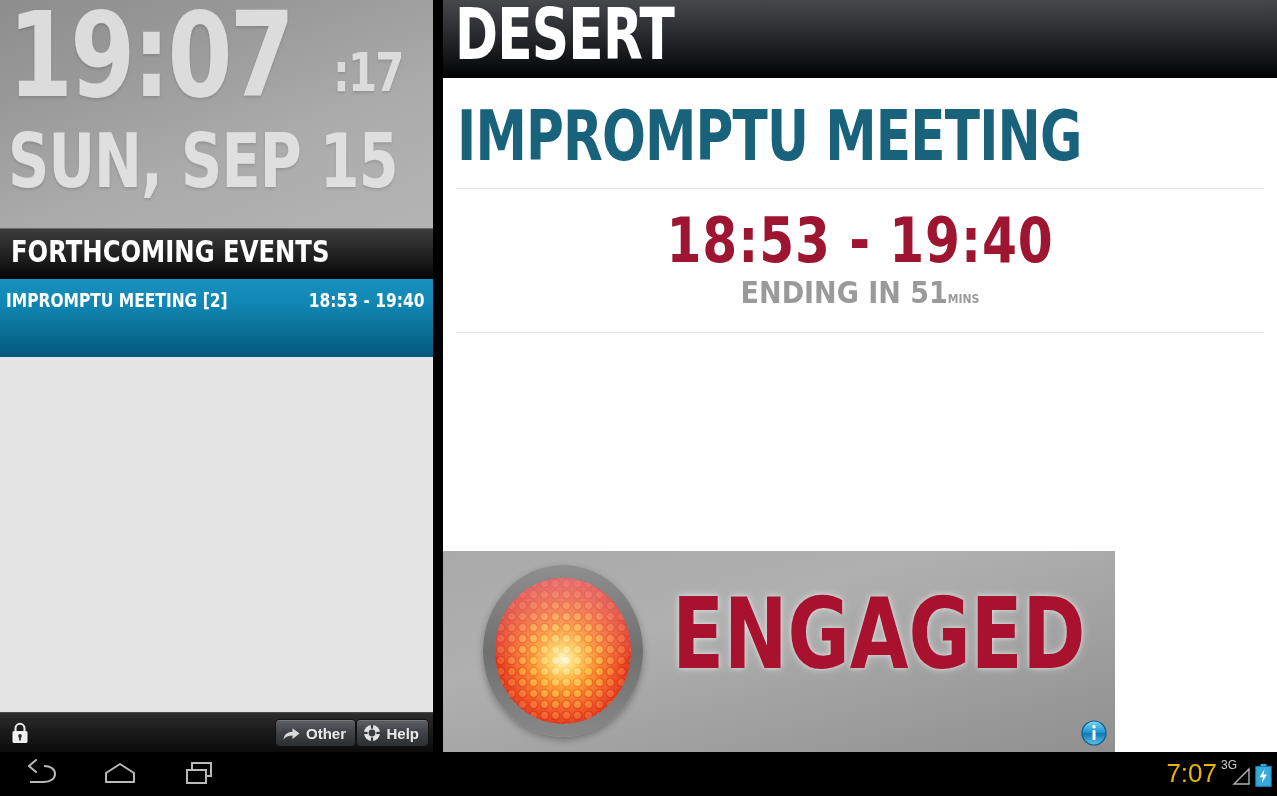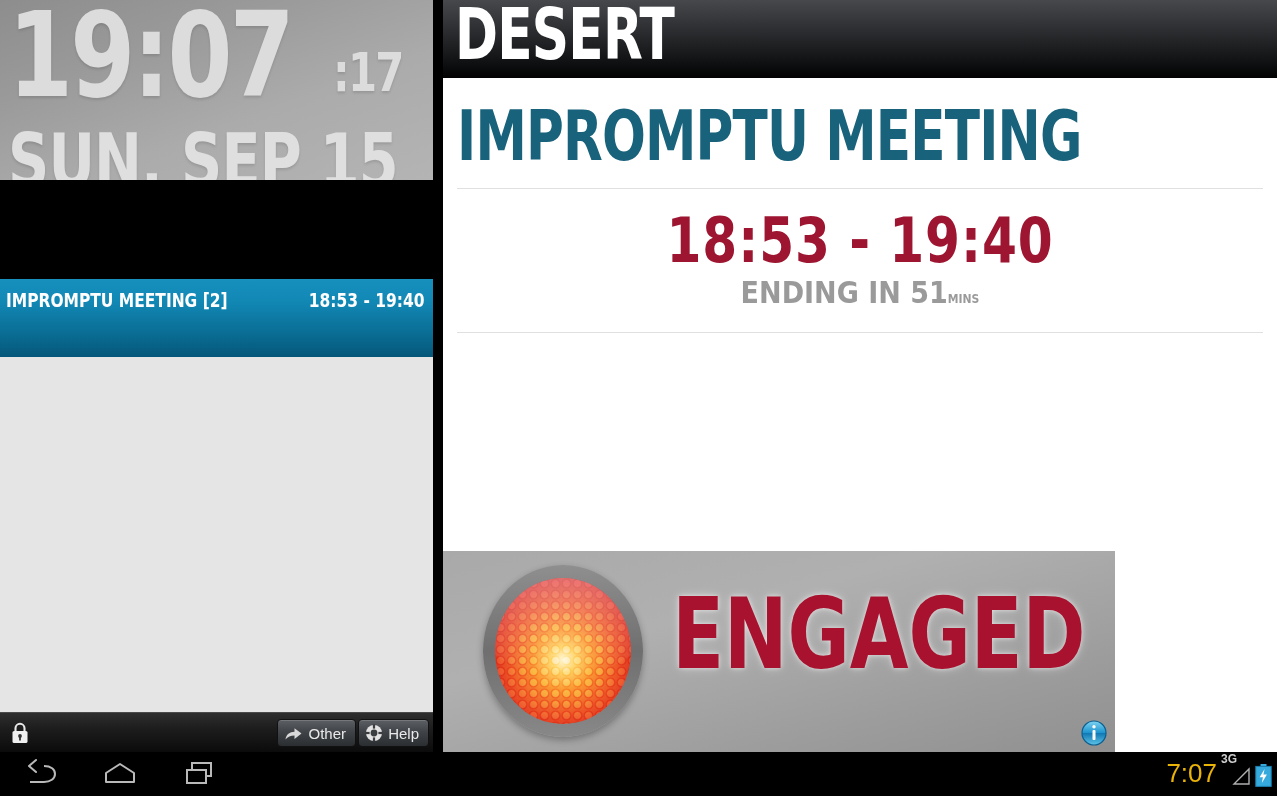--- a/index.html
+++ b/index.html
@@ -11,21 +11,21 @@
     overflow:hidden;
   }
   .screen { position:relative; width:1277px; height:796px; background:#000; }
 
   
   .left-panel {
     position:absolute; left:0; top:0; width:433px; height:752px;
     background:#000; overflow:hidden;
   }
   .clock-block {
-    position:absolute; left:0; top:0; width:433px; height:180px;
+    position:absolute; left:0; top:0; width:433px; height:228px;
     background:linear-gradient(160deg,#8d8d8d 0%,#9a9a9a 30%,#ababab 62%,#b4b4b4 100%);
     overflow:hidden;
   }
   .clock-line {
     position:absolute; left:8px; top:-4px;
     white-space:nowrap; line-height:1;
     color:#dcdcdc;
     font-family:"Liberation Sans Narrow","DejaVu Sans Condensed","Liberation Sans",sans-serif;
     font-weight:bold;
     text-shadow:0 2px 3px rgba(0,0,0,.12);
@@ -102,20 +102,21 @@
     position:absolute; top:6px; height:28px;
     background:linear-gradient(180deg,#5c5f63 0%,#404347 45%,#2b2e31 100%);
     border:1px solid #111; border-radius:4px;
     display:flex; align-items:center; gap:5px; padding:0 9px 0 6px;
     cursor:pointer;
     box-shadow:inset 0 1px 0 rgba(255,255,255,.16);
   }
   .tool-btn span {
     color:#e9e9e9; font-size:15px; font-family:"Liberation Sans",sans-serif;
     white-space:nowrap;
+    font-weight:bold;
   }
   .btn-other { right:77px; }
   .btn-help  { right:4px; }
 
   
   .right-panel {
     position:absolute; left:443px; top:0; width:834px; height:752px;
     background:#fff; overflow:hidden;
   }
   .room-header {
@@ -227,40 +228,43 @@
   .nav-home   { left:94px; }
   .nav-recent { left:174px; }
 
   .sys-clock {
     position:absolute; right:60px; top:8px;
     color:#eab308; font-size:26px; line-height:1;
     font-family:"Liberation Sans",sans-serif;
     white-space:nowrap;
   }
   .sys-3g {
-    position:absolute; right:40px; top:0;
-    color:#cfcfcf; font-size:12px; font-family:"Liberation Sans",sans-serif;font-weight:bold;
+    position:absolute; right:40px; top:6px;
+    color:#cfcfcf; font-size:12px; font-family:"Liberation Sans",sans-serif;
   }
   .sig-icon  { position:absolute; right:26px; top:14px; width:20px; height:20px; }
   .batt-icon { position:absolute; right:5px; top:12px; width:17px; height:23px; }
 </style>
 </head>
 <body>
 
 <div class="screen">
 
   <div class="left-panel">
 
     <div class="clock-block">
       <div class="clock-line">
         <span class="clock-hm">19:07</span><span class="clock-sec">:17</span>
       </div>
       <div class="clock-date">SUN, SEP 15</div>
     </div>
 
+    <div class="events-header">
+      <div class="events-header-text">FORTHCOMING EVENTS</div>
+    </div>
 
     <div class="event-row">
       <div class="event-title">IMPROMPTU MEETING [2]</div>
       <div class="event-time">18:53 - 19:40</div>
     </div>
 
     <div class="events-empty"></div>
 
     <div class="left-toolbar">
       <svg class="lock-icon" viewBox="0 0 20 22">

